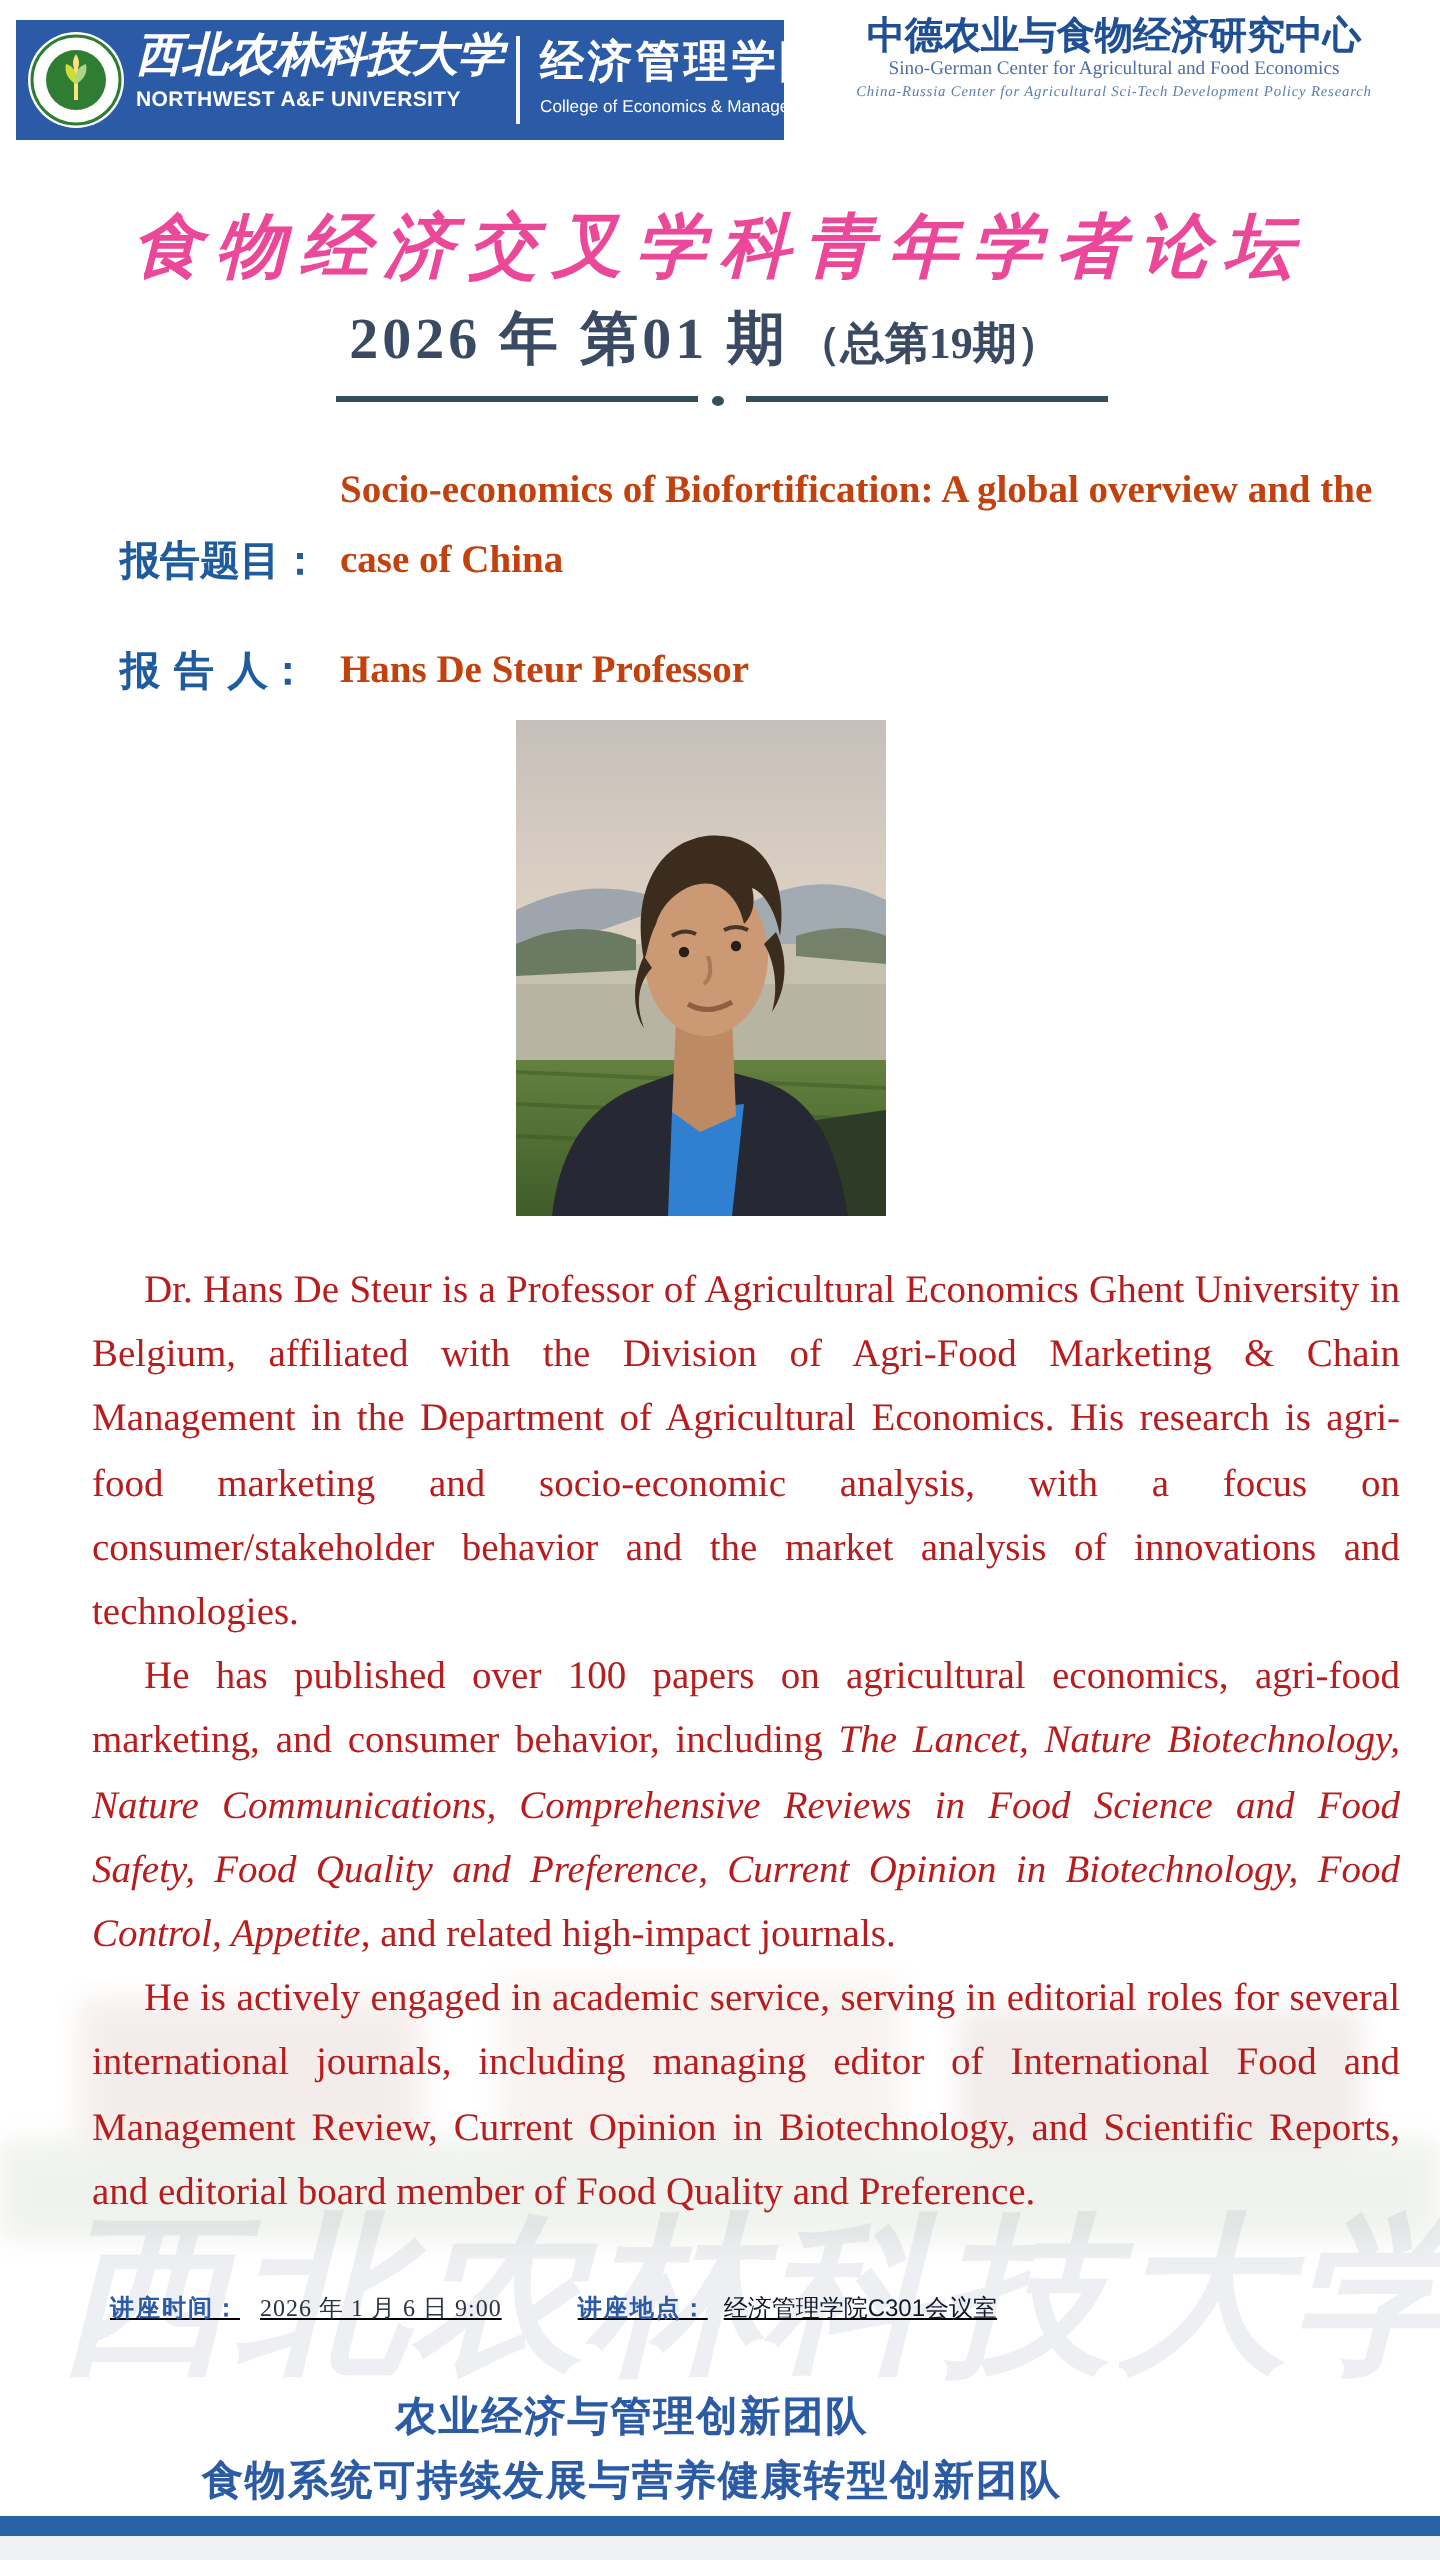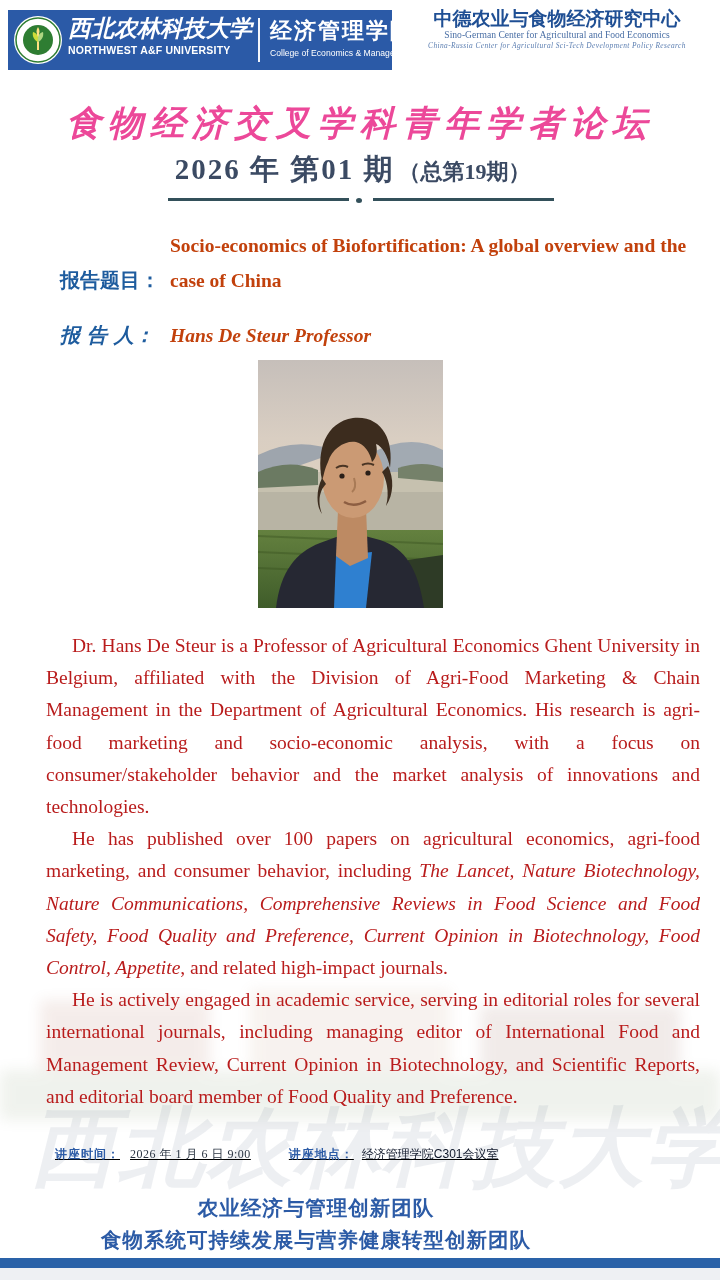--- a/index.html
+++ b/index.html
@@ -44,21 +44,21 @@
   .divider .dot{position:absolute;left:356px;top:2px;width:6px;height:5px;border-radius:50%;background:#33505a;}
   .divider .line-r{position:absolute;left:373px;top:2px;width:181px;height:3px;background:#33505a;}
   
   .report{position:absolute;left:60px;top:228px;width:640px;font-family:"Liberation Serif",serif;}
   .report-row{display:flex;align-items:flex-end;}
   .report-label{
     flex:0 0 110px;color:#1e5c9e;font-size:20px;font-weight:bold;
     line-height:35px;white-space:nowrap;font-family:"DejaVu Serif",serif;
   }
   .report-value{flex:1;color:#c2410c;font-size:19.5px;font-weight:bold;line-height:35px;}
-  .speaker-row{margin-top:20px;font-style:italic;}
+  .speaker-row{margin-top:20px;}
   
   .photo{position:absolute;left:258px;top:360px;width:185px;height:248px;}
   .photo svg{display:block;}
   
   .bio{
     position:absolute;left:46px;top:630px;width:654px;
     font-family:"Liberation Serif",serif;font-size:19.5px;line-height:32.2px;
     color:#b91c1c;text-align:justify;
   }
   .bio p{margin:0;text-indent:26px;}

